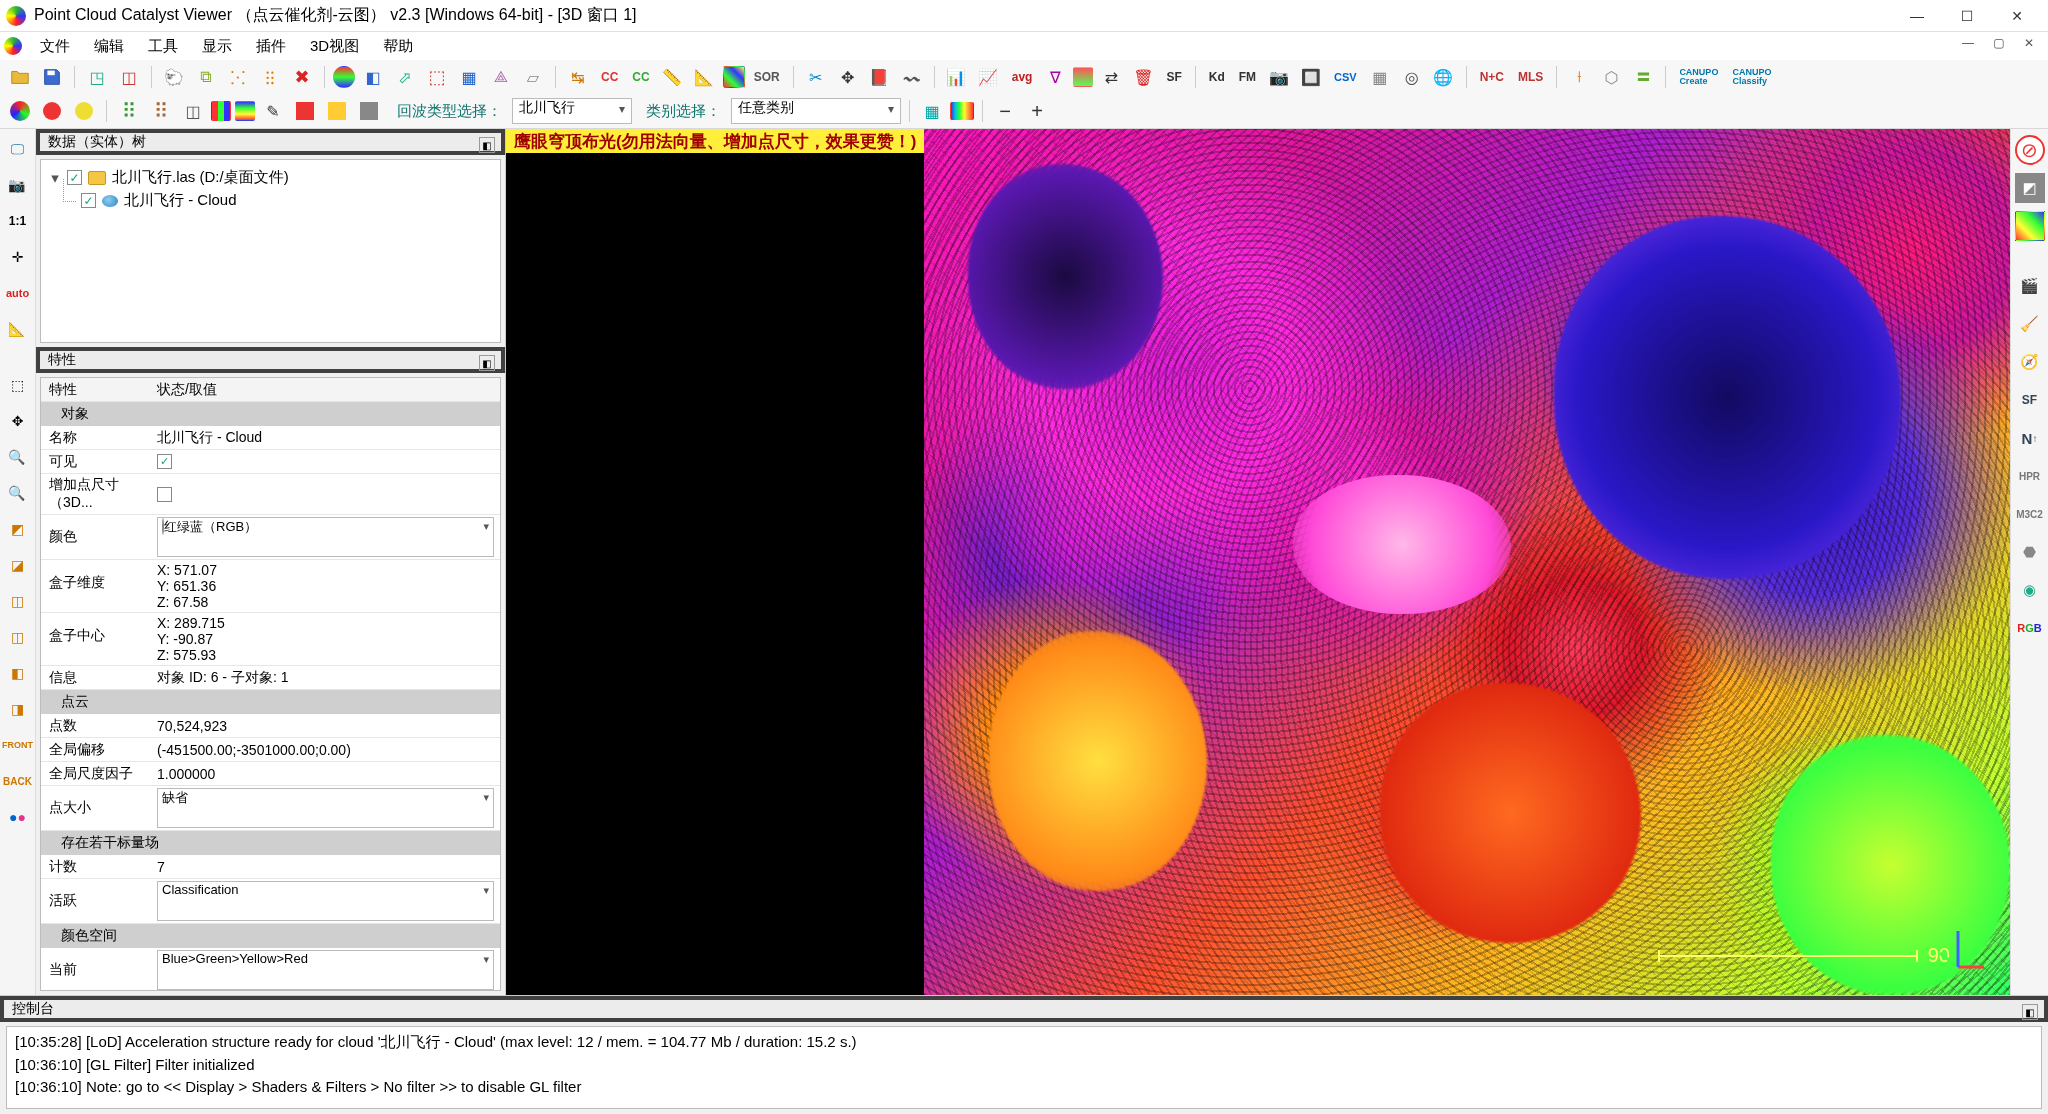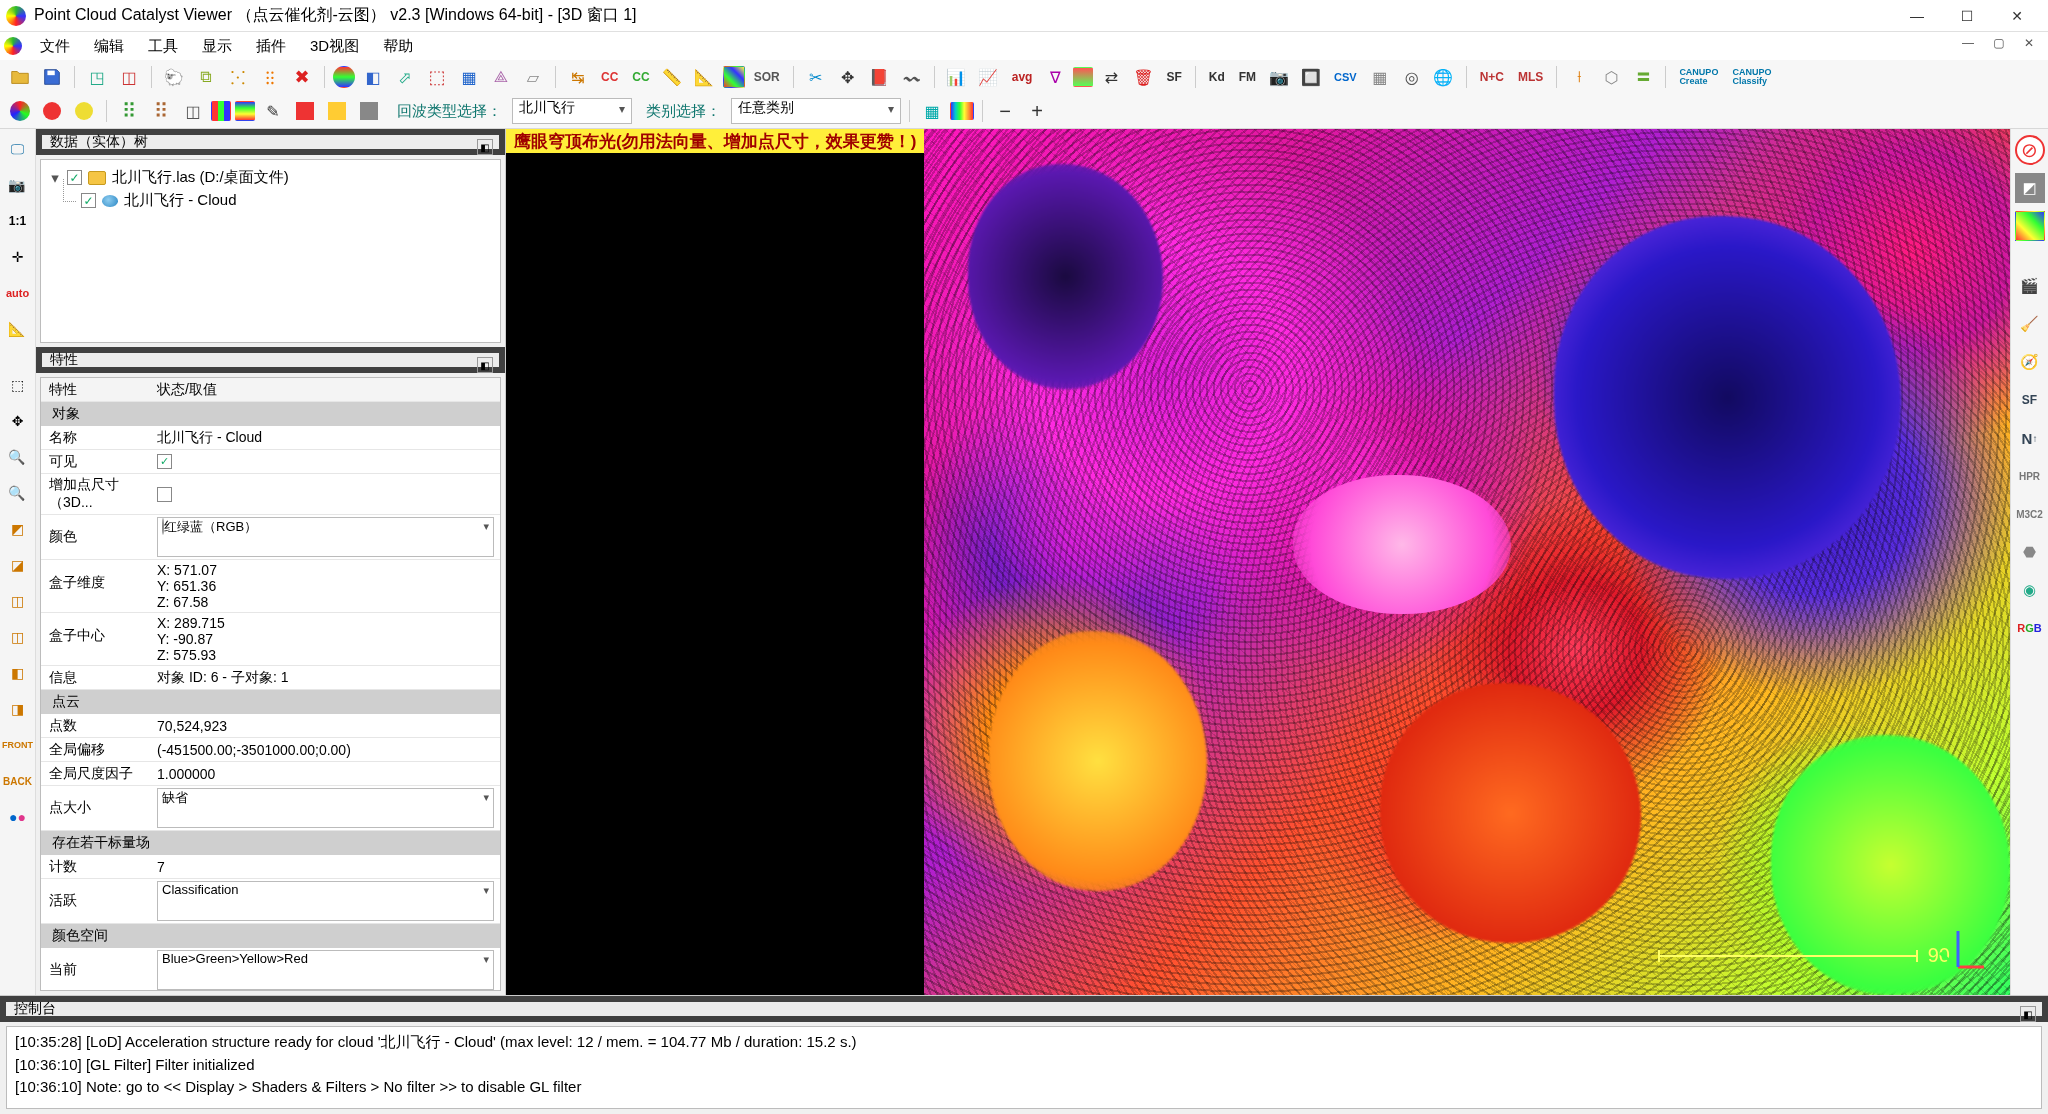--- a/index.html
+++ b/index.html
@@ -28,39 +28,39 @@
 .tselect::after { content: "▾"; position: absolute; right: 6px; top: 3px; font-size: 12px; color: #555; }
 .ticon svg { width: 22px; height: 22px; }
 .tbtn-wide { width: auto; padding: 0 4px; font-size: 12px; font-weight: bold; }
 
 
 .workspace { display: flex; height: calc(100% - 32px - 28px - 68px - 120px); }
 .left-toolbar { width: 36px; background: #f5f5f5; border-right: 1px solid #ddd; display: flex; flex-direction: column; align-items: center; padding-top: 6px; gap: 8px; }
 .left-toolbar .ltbtn { width: 28px; height: 28px; display: flex; align-items: center; justify-content: center; font-size: 14px; border: 1px solid transparent; }
 
 .left-panel { width: 470px; background: #f0f0f0; display: flex; flex-direction: column; border-right: 1px solid #ccc; }
-.dock-title { height: 26px; background: #ececec; border: 6px solid #404040; display: flex; align-items: center; padding: 0 8px; font-size: 14px; position: relative; }
+.dock-title { height: 26px; background: #ececec; border: 4px solid #404040; display: flex; align-items: center; padding: 0 8px; font-size: 14px; position: relative; }
 .dock-title .float-icon { position: absolute; right: 6px; top: 4px; width: 16px; height: 16px; border: 1px solid #999; font-size: 10px; display: flex; align-items: center; justify-content: center; }
 
 .dbtree { flex: 0 0 210px; }
 .dbtree .tree-body { height: 184px; margin: 4px; background: #fff; border: 1px solid #bcbcbc; padding: 6px 8px; font-size: 15px; overflow: auto; }
 .tree-row { display: flex; align-items: center; gap: 6px; padding: 2px 0; }
 .tree-row.child { padding-left: 32px; position: relative; }
 .tree-row.child::before { content: ""; position: absolute; left: 14px; top: -10px; height: 22px; width: 12px; border-left: 1px dotted #999; border-bottom: 1px dotted #999; }
 .tree-caret { width: 12px; text-align: center; color: #555; }
 .tree-chk { width: 15px; height: 15px; border: 1px solid #888; display: flex; align-items: center; justify-content: center; font-size: 12px; color: #1a6; line-height: 1; }
 .tree-ficon { width: 18px; height: 14px; background: #f5c544; border: 1px solid #c79a1e; border-radius: 2px; }
 .tree-cicon { width: 16px; height: 12px; background: radial-gradient(circle at 40% 40%, #8ecdf0, #2a86c4); border-radius: 50% 50% 48% 48%; }
 
 .props { flex: 1; display: flex; flex-direction: column; min-height: 0; }
 .props-body { flex: 1; margin: 4px; background: #fff; border: 1px solid #bcbcbc; overflow-y: auto; overflow-x: hidden; position: relative; }
 .prop-row { display: flex; border-bottom: 1px solid #e6e6e6; min-height: 24px; align-items: center; }
 .prop-row .k { width: 110px; padding: 2px 8px; font-size: 14px; }
 .prop-row .v { flex: 1; padding: 2px 6px; font-size: 14px; display: flex; align-items: center; gap: 6px; }
-.prop-section { background: #cfcfcf; font-size: 14px; padding: 3px 11px; }
+.prop-section { background: #cfcfcf; font-size: 14px; padding: 3px 20px; }
 .prop-row .chk { width: 15px; height: 15px; border: 1px solid #888; display: flex; align-items: center; justify-content: center; font-size: 11px; color: #1a6; }
 .prop-row select, .prop-row .psel { width: 100%; height: 40px; border: 1px solid #bbb; background: #fff; font-size: 13px; padding: 0 18px 0 4px; position: relative; }
 .prop-row .psel::after { content: "▾"; position: absolute; right: 4px; top: 2px; font-size: 11px; color: #555; }
 .color-swatch { width: 16px; height: 16px; background: conic-gradient(red, lime, blue, red); border-radius: 50%; border: 1px solid #888; flex-shrink: 0; }
 
 
 .view-area { flex: 1; display: flex; flex-direction: row; position: relative; background: #000; }
 .overlay-bar { height: 24px; background: #ffef3a; color: #a00000; font-size: 17px; font-weight: bold; padding: 0 8px; display: flex; align-items: center; }
 .viewport { flex: 1; position: relative; overflow: hidden; }
 .viewport .scene { position: absolute; inset: 0; }

